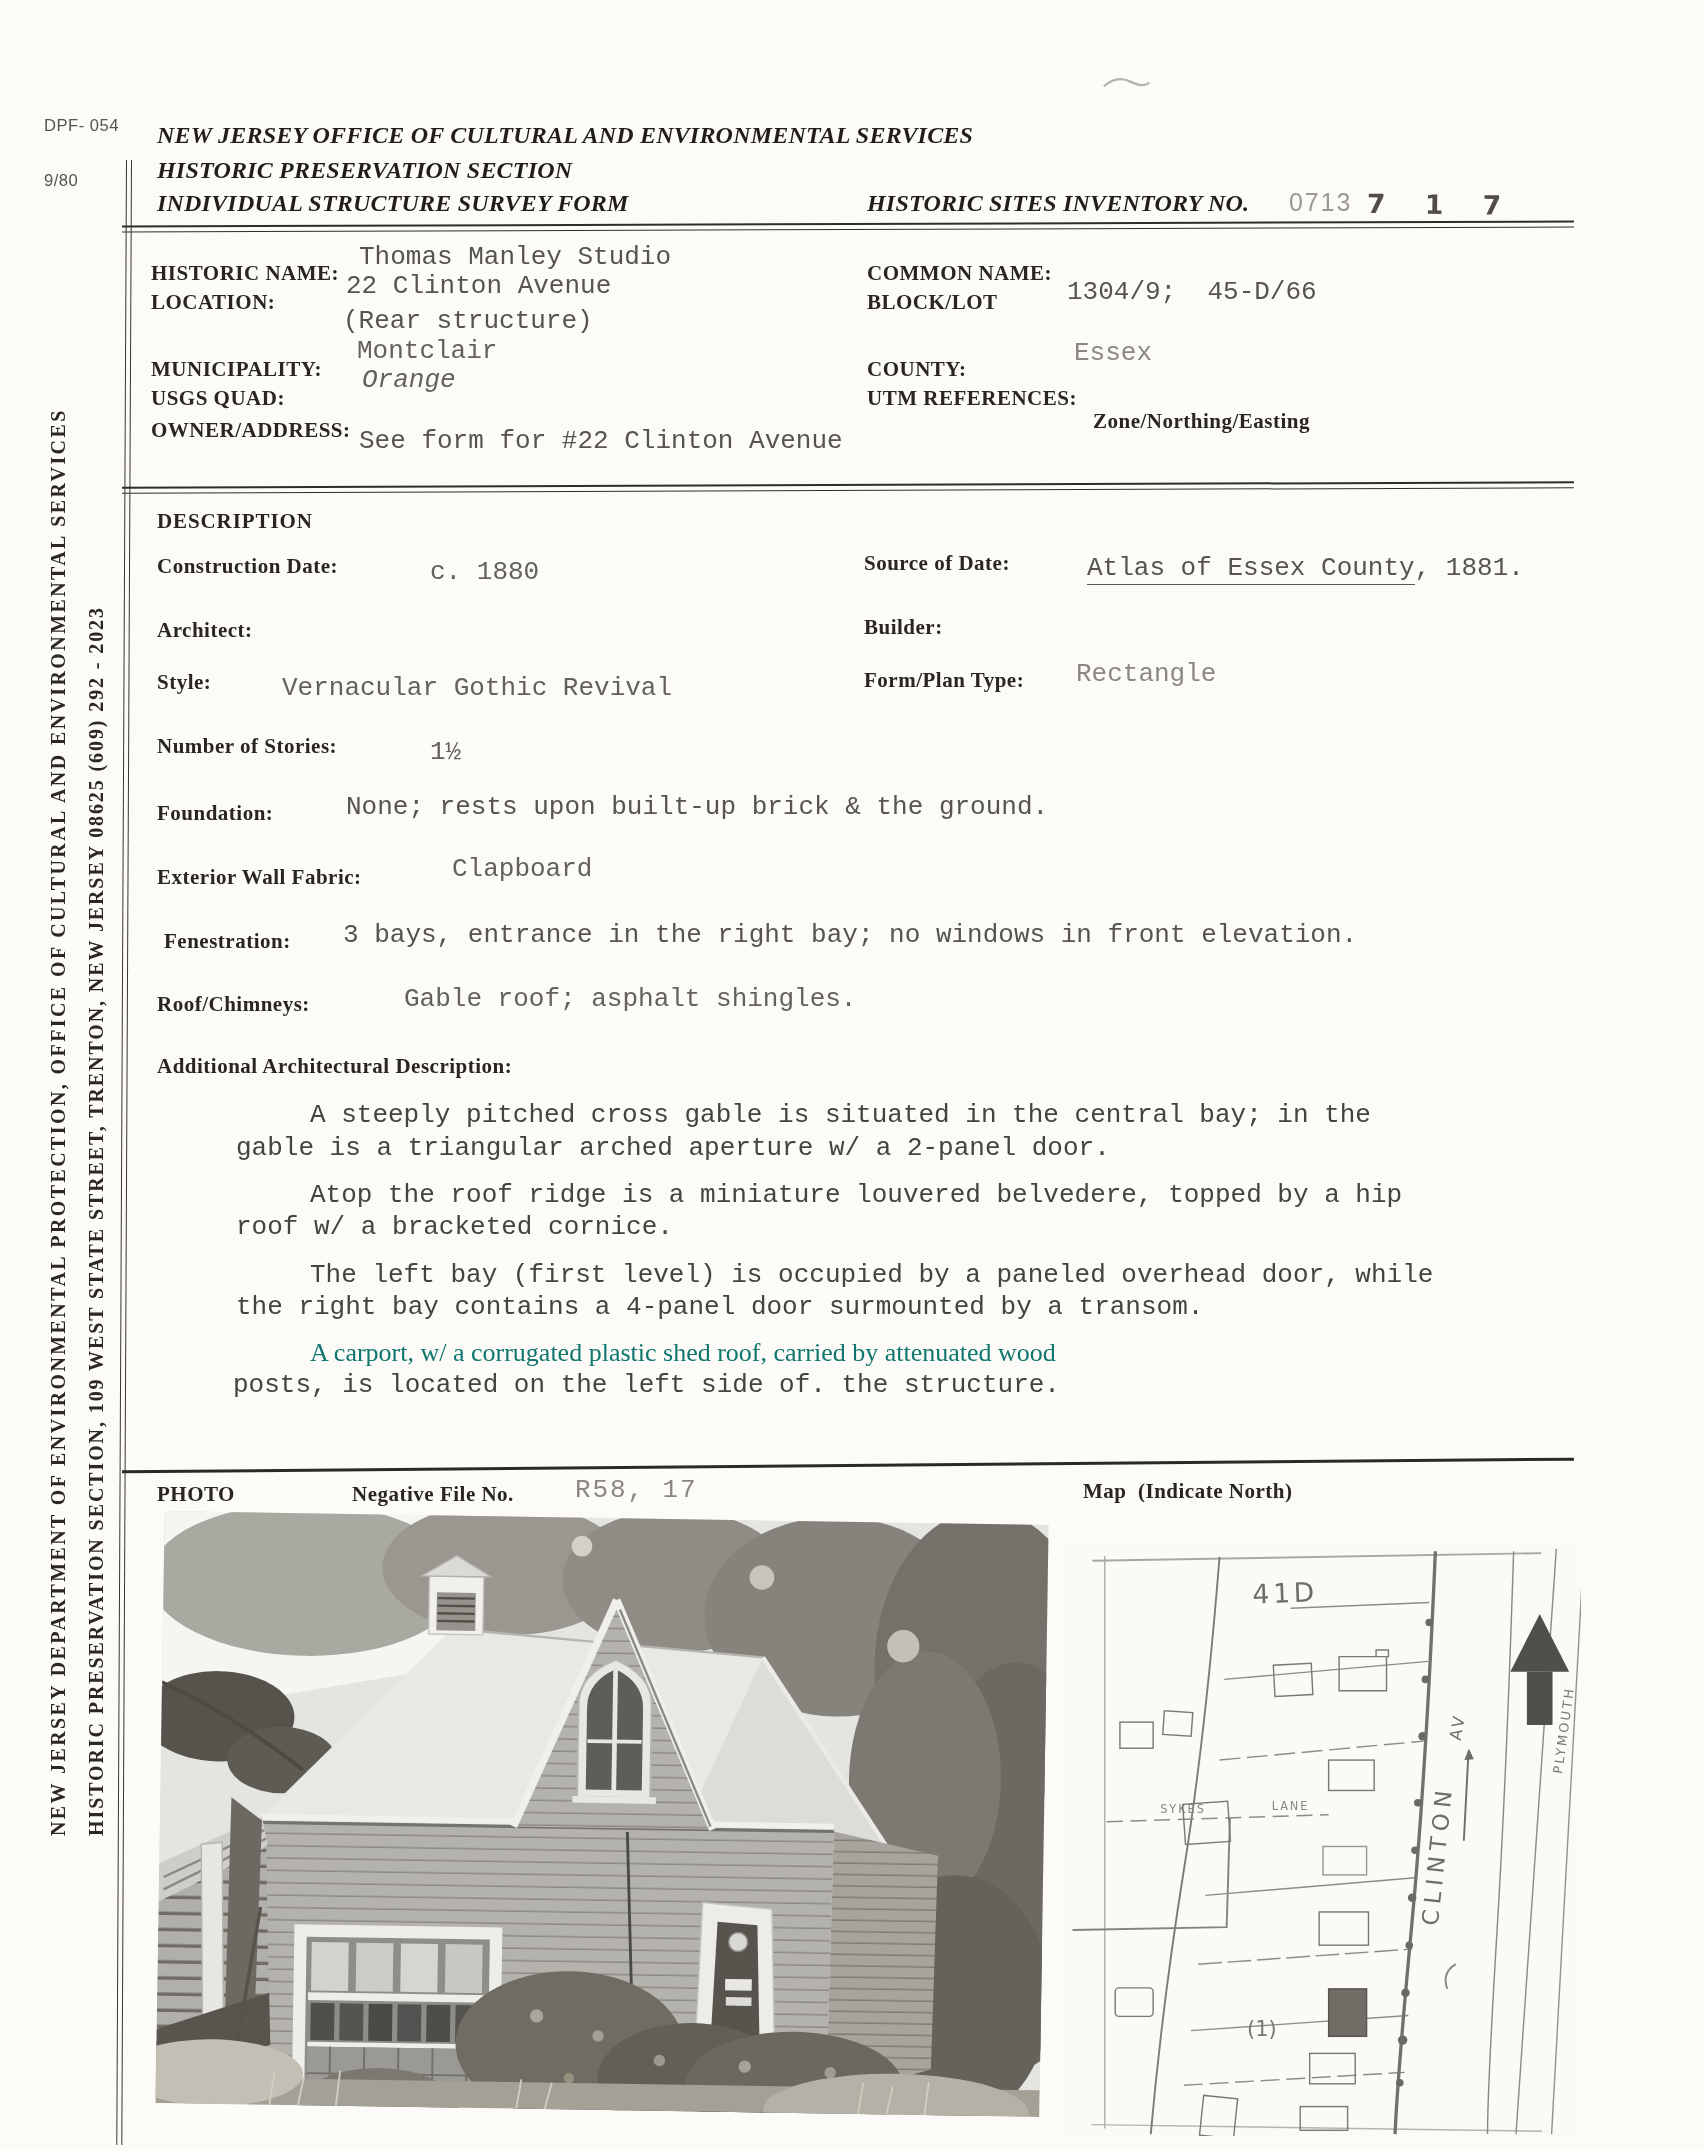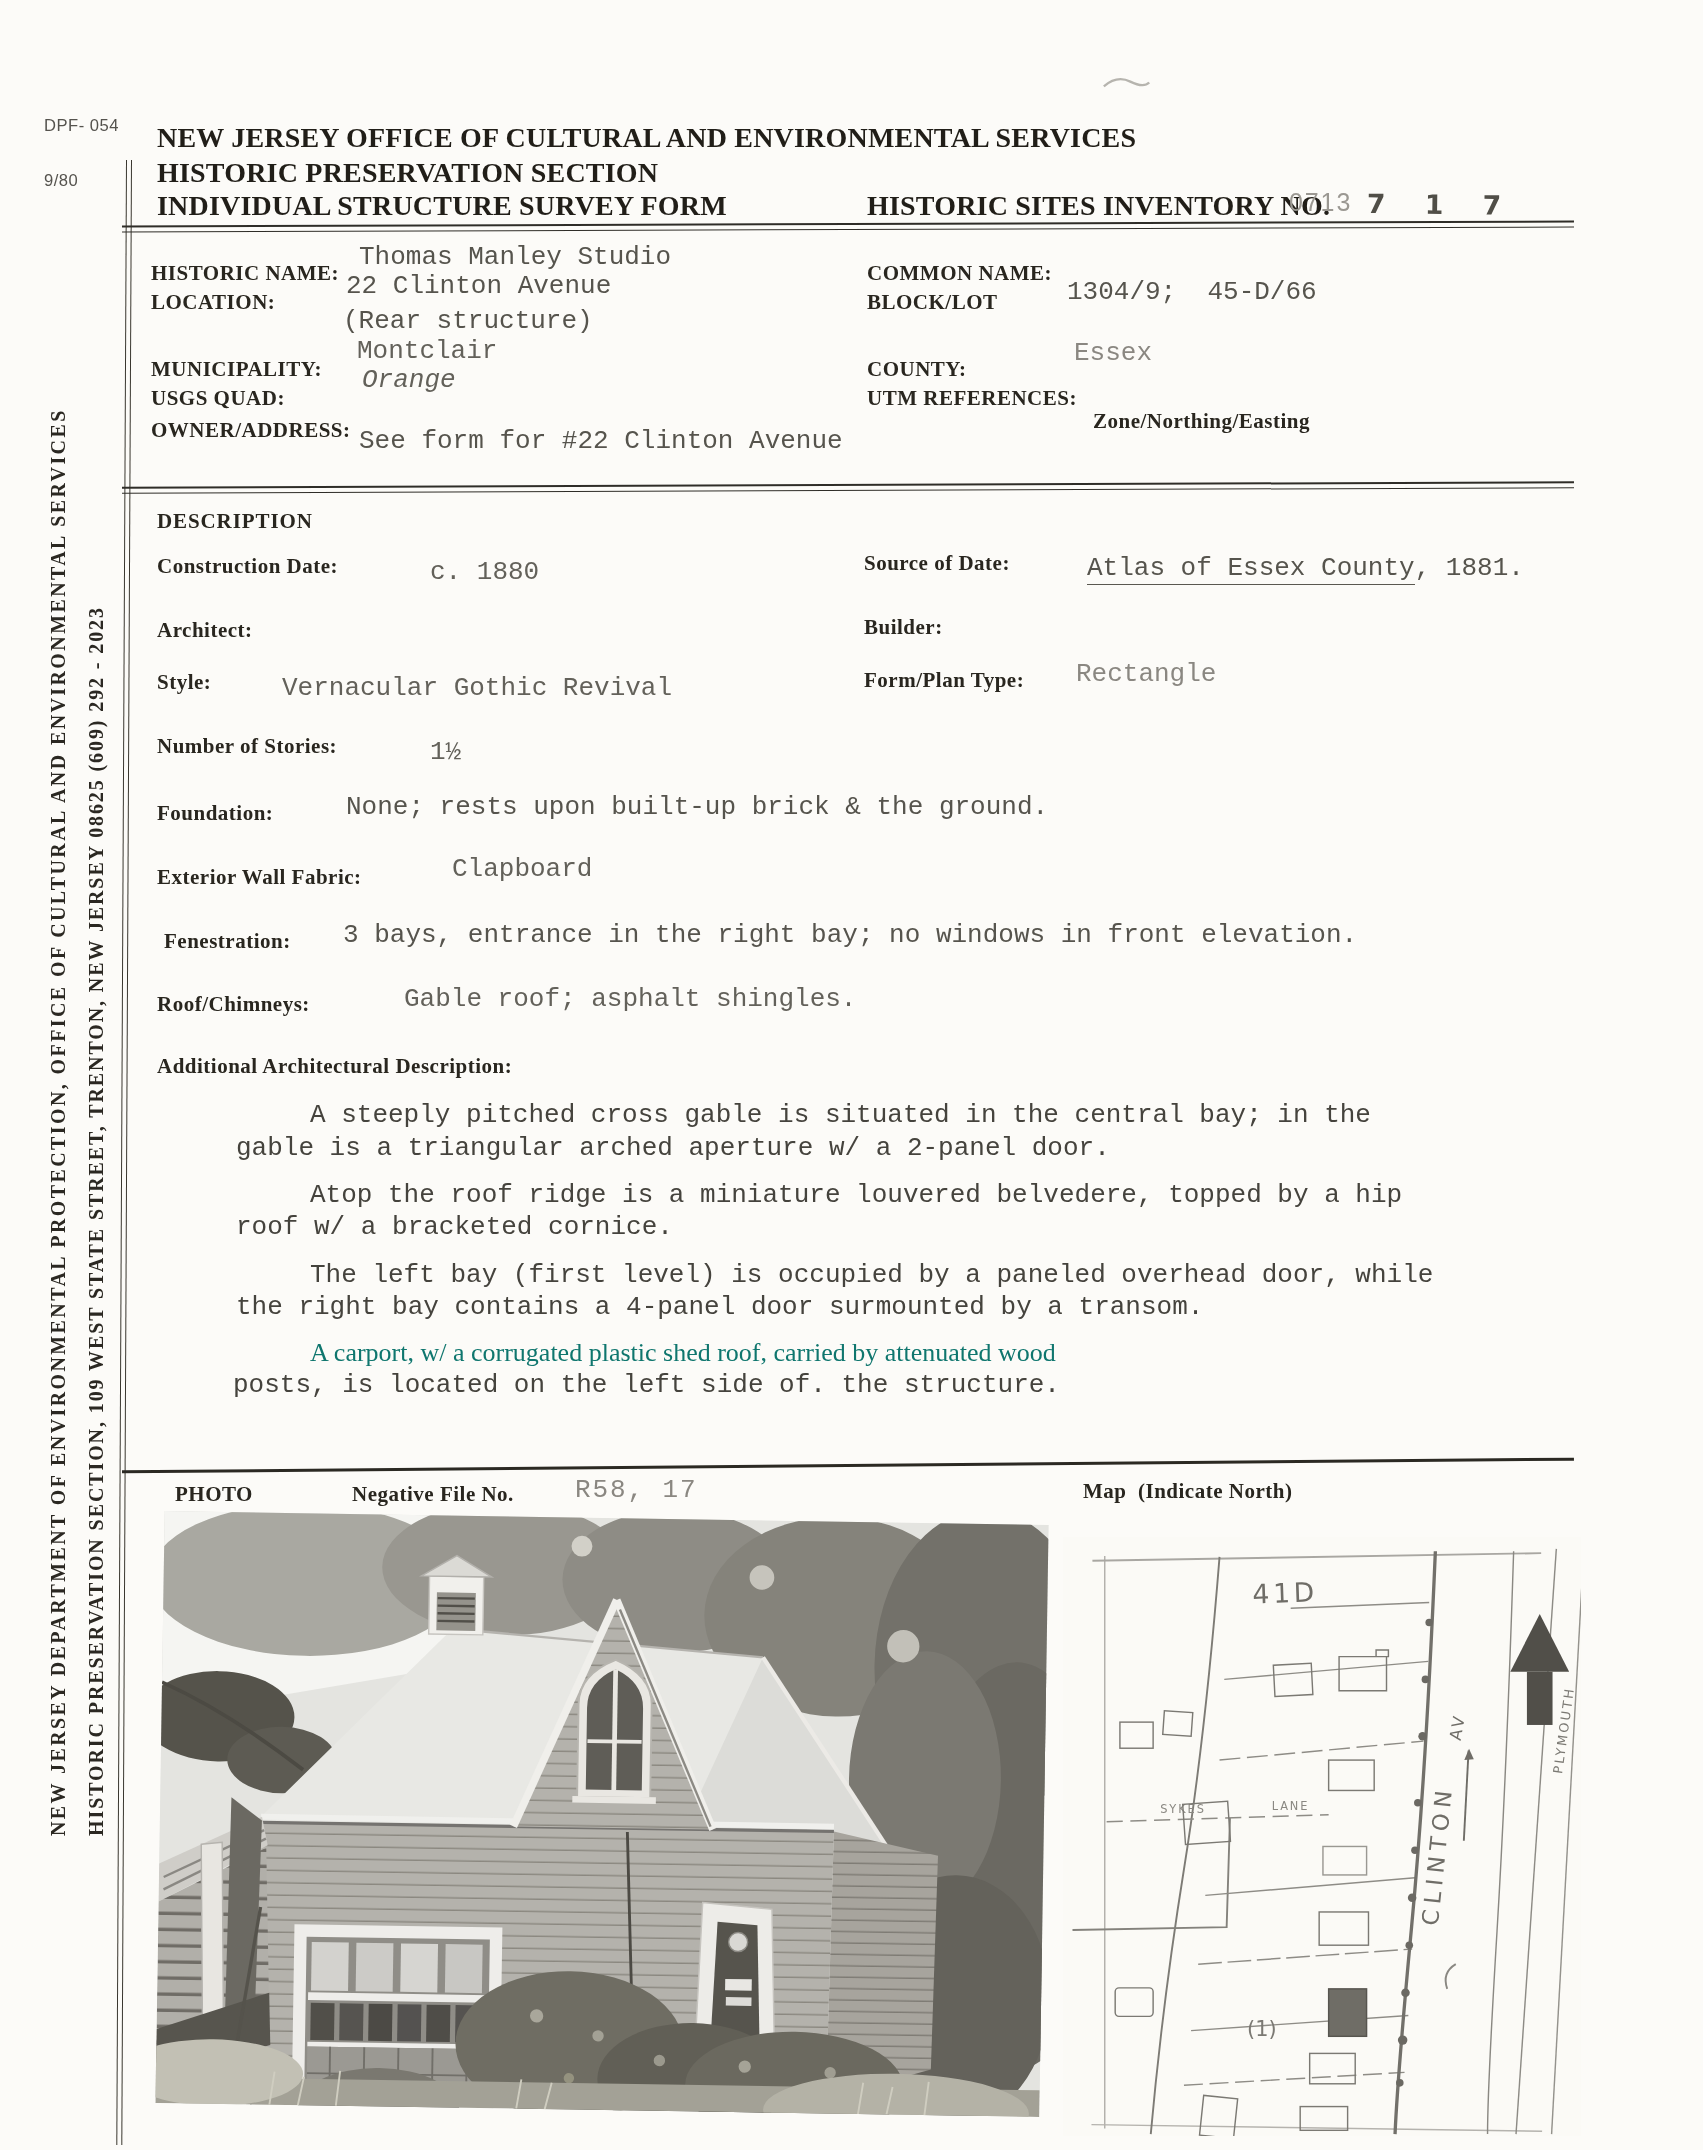--- a/index.html
+++ b/index.html
@@ -6,21 +6,21 @@
   body{
     width:1704px;height:2151px;position:relative;overflow:hidden;
     background:#fcfbf8;
     font-family:"Liberation Serif",serif;
   }
   .abs{position:absolute;}
   .lbl{
     position:absolute;font-family:"Liberation Serif",serif;font-weight:bold;
     font-size:21px;color:#29261f;letter-spacing:0.5px;white-space:pre;
   }
-  .hdr{font-size:28px;letter-spacing:0.2px;color:#211e18;}
+  .hdr{font-size:24px;letter-spacing:0.2px;color:#211e18;font-style:italic;}
   .val{
     position:absolute;font-family:"Liberation Mono",monospace;
     font-size:26px;color:#56544d;white-space:pre;line-height:1;
   }
   .val.mid{color:#63615a;}
   .val.light{color:#8a8781;}
   .smallcode{
     position:absolute;font-family:"Liberation Sans",sans-serif;
     font-size:16.6px;color:#55534e;letter-spacing:0.5px;white-space:pre;
   }
@@ -153,21 +153,21 @@
 
 <div class="val" style="left:310px;top:1102px;color:#45433d;">A steeply pitched cross gable is situated in the central bay; in the</div>
 <div class="val" style="left:236px;top:1135px;color:#45433d;">gable is a triangular arched aperture w/ a 2-panel door.</div>
 <div class="val" style="left:310px;top:1182px;color:#45433d;">Atop the roof ridge is a miniature louvered belvedere, topped by a hip</div>
 <div class="val" style="left:236px;top:1214px;color:#45433d;">roof w/ a bracketed cornice.</div>
 <div class="val" style="left:310px;top:1262px;color:#45433d;">The left bay (first level) is occupied by a paneled overhead door, while</div>
 <div class="val" style="left:236px;top:1294px;color:#45433d;">the right bay contains a 4-panel door surmounted by a transom.</div>
 <div class="val" style="left:310px;top:1340px;color:#0f766e;font-family:Liberation Serif, serif;">A carport, w/ a corrugated plastic shed roof, carried by attenuated wood</div>
 <div class="val" style="left:233px;top:1372px;color:#45433d;">posts, is located on the left side of. the structure.</div>
 
-<div class="lbl" style="left:175px;top:1482px;text-align:center;">PHOTO</div>
+<div class="lbl" style="left:157px;top:1482px;text-align:center;">PHOTO</div>
 <div class="lbl" style="left:352px;top:1482px;">Negative File No.</div>
 <div class="val light" style="left:575px;top:1477px;letter-spacing:1.9px;">R58, 17</div>
 <div class="lbl" style="left:1083px;top:1479px;">Map  (Indicate North)</div>
 
 <div class="photo">
 <svg width="100%" height="100%" viewBox="0 0 1862 1246" preserveAspectRatio="none">
   <defs>
     <pattern id="p-clap" width="12" height="26" patternUnits="userSpaceOnUse">
       <rect width="12" height="26" fill="#b4b2ac"></rect>
           <rect y="23" width="12" height="3" fill="#8b8880"></rect>

